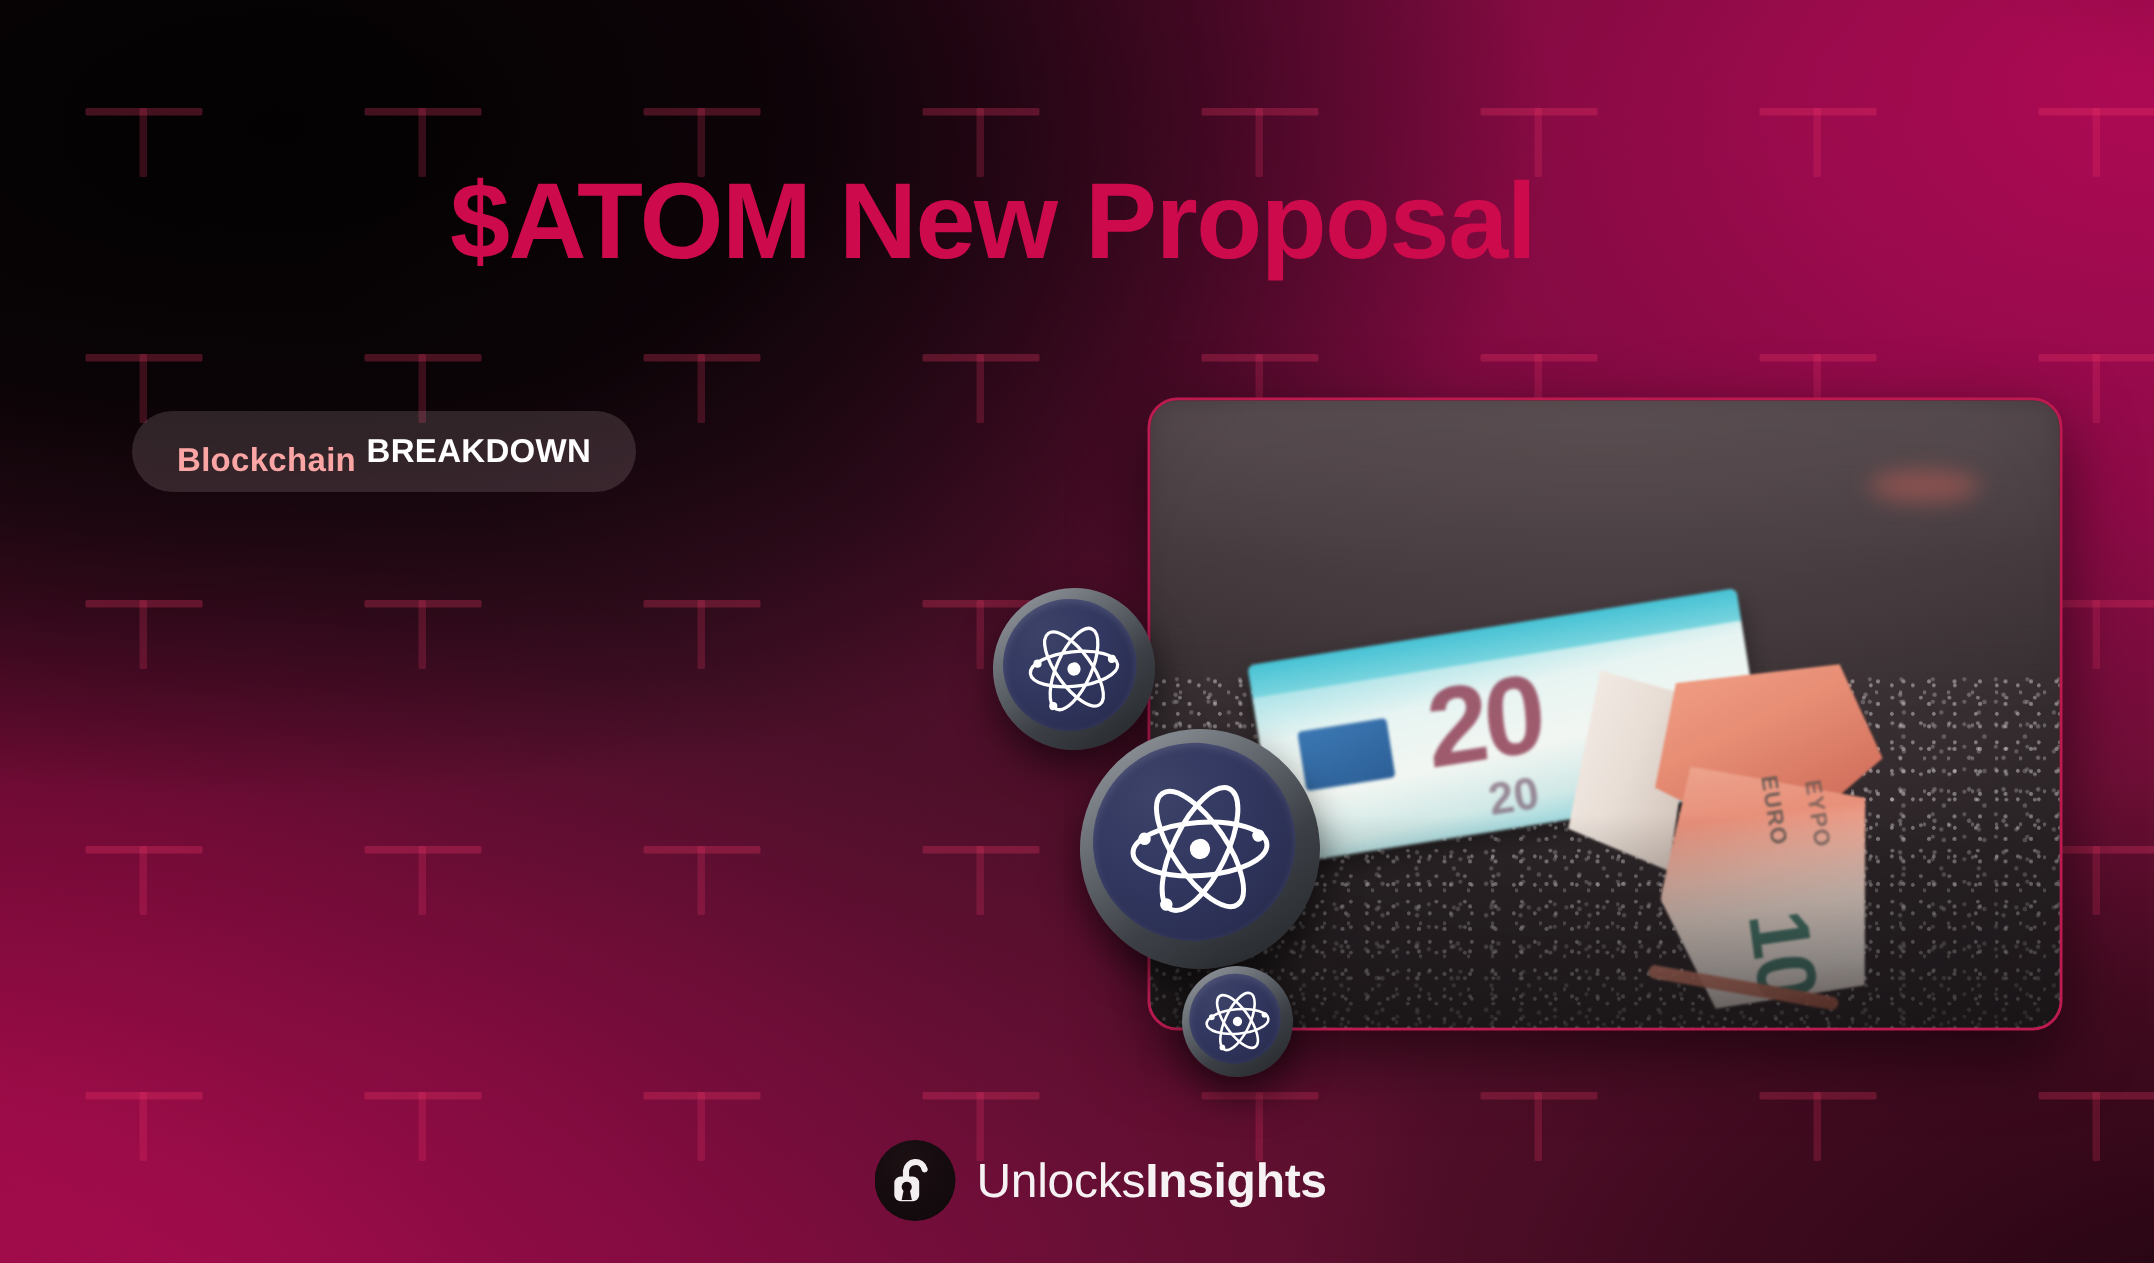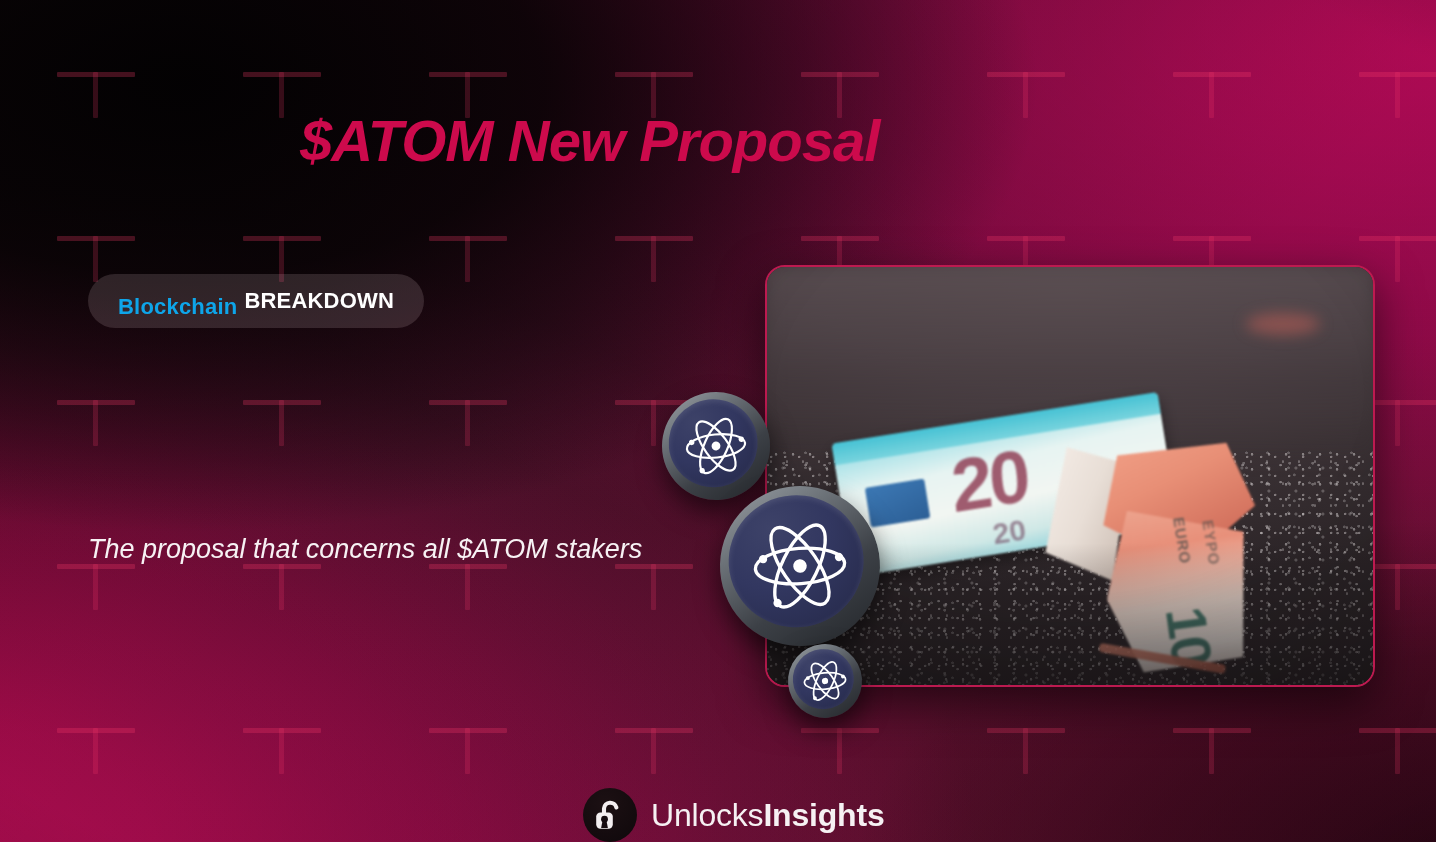--- a/index.html
+++ b/index.html
@@ -49,36 +49,35 @@
   }
   .mark .v{
     position:absolute; left:36px; top:0;
     width:5px; height:46px; border-radius:1px;
     background:rgba(255,60,110,.20);
   }
 
   
   .title{
     position:absolute; left:300px; top:112px;
-    font-size:58px; font-weight:bold; line-height:1;
+    font-size:72px; font-weight:bold; line-height:1;
     letter-spacing:-1px;
     color:#cc0a4c;
     white-space:nowrap;
-    font-style:italic;
   }
 
   .badge{
     position:absolute; left:88px; top:274px;
     height:54px; padding:0 30px;
     display:flex; align-items:center;
     border-radius:27px;
     background:rgba(255,225,235,.14);
     font-size:22px; letter-spacing:.2px;
   }
-  .badge .b1{ color:#0ea5e9; font-weight:bold;margin-top:12px; }
+  .badge .b1{ color:#fca5a5; font-weight:bold;margin-top:12px; }
   .badge .b2{ color:#ffffff; font-weight:bold; margin-left:7px; }
 
   .headline{
     position:absolute; left:88px; top:376px;
     width:600px;
     font-size:50px; font-weight:300; line-height:1.22;
     color:#ffffff;
   }
 
   .subhead{
@@ -249,21 +248,21 @@
   .coin-b{ left:720px; top:486px;  width:160px; height:160px; transform:rotate(-4deg); }
   .coin-b .face{ inset:9px 16px 19px 9px; }
   .coin-b svg{ left:28px; top:28px; width:104px; height:104px; }
 
   .coin-c{ left:788px; top:644px;  width:74px;  height:74px;  transform:rotate(-5deg); }
   .coin-c .face{ inset:5px 8px 9px 5px; }
   .coin-c svg{ left:13px; top:13px; width:48px; height:48px; }
 
   
   .logo{
-    position:absolute; left:583px; top:788px;
+    position:absolute; left:583px; top:760px;
     display:flex; align-items:center; gap:14px;
   }
   .logo-mark{
     position:relative; width:54px; height:54px;
     border-radius:50%;
     background:radial-gradient(120% 120% at 40% 28%, #1c1013 0%, #120a0d 60%, #0c0709 100%);
     display:flex; align-items:center; justify-content:center;
   }
   .logo-mark svg{ display:block; }
   .logo-text{ font-size:32px; color:#f6f1f3; letter-spacing:-.2px; white-space:nowrap; }
@@ -444,21 +443,20 @@
 
   <div class="bg-vignette"></div>
 
   <div class="title">$ATOM New Proposal</div>
 
   <div class="badge">
     <span class="b1">Blockchain</span>
     <span class="b2">BREAKDOWN</span>
   </div>
 
-  <div class="subhead">The proposal that concerns all $ATOM stakers</div>
 
   <div class="photo-card">
     <div class="photo-inner">
       <div class="ground"></div>
       <div class="ground-blurtop"></div>
       <div class="ground-grain"></div>
       <div class="blob-red"></div>
 
       <div class="note20">
         <div class="body"></div>

